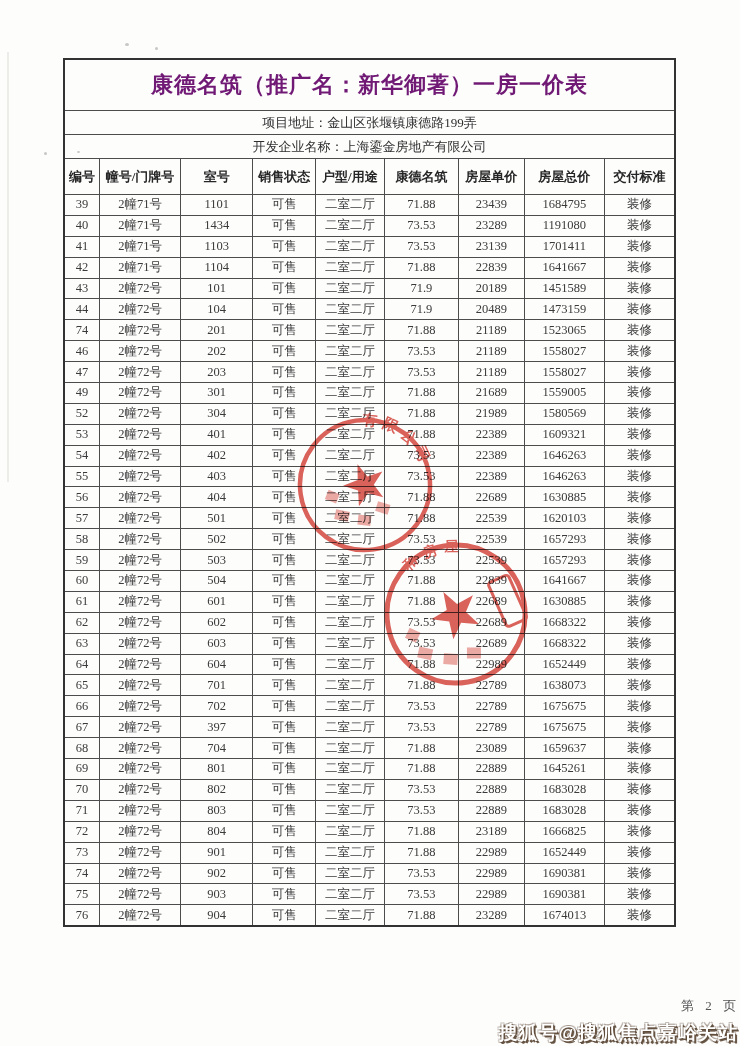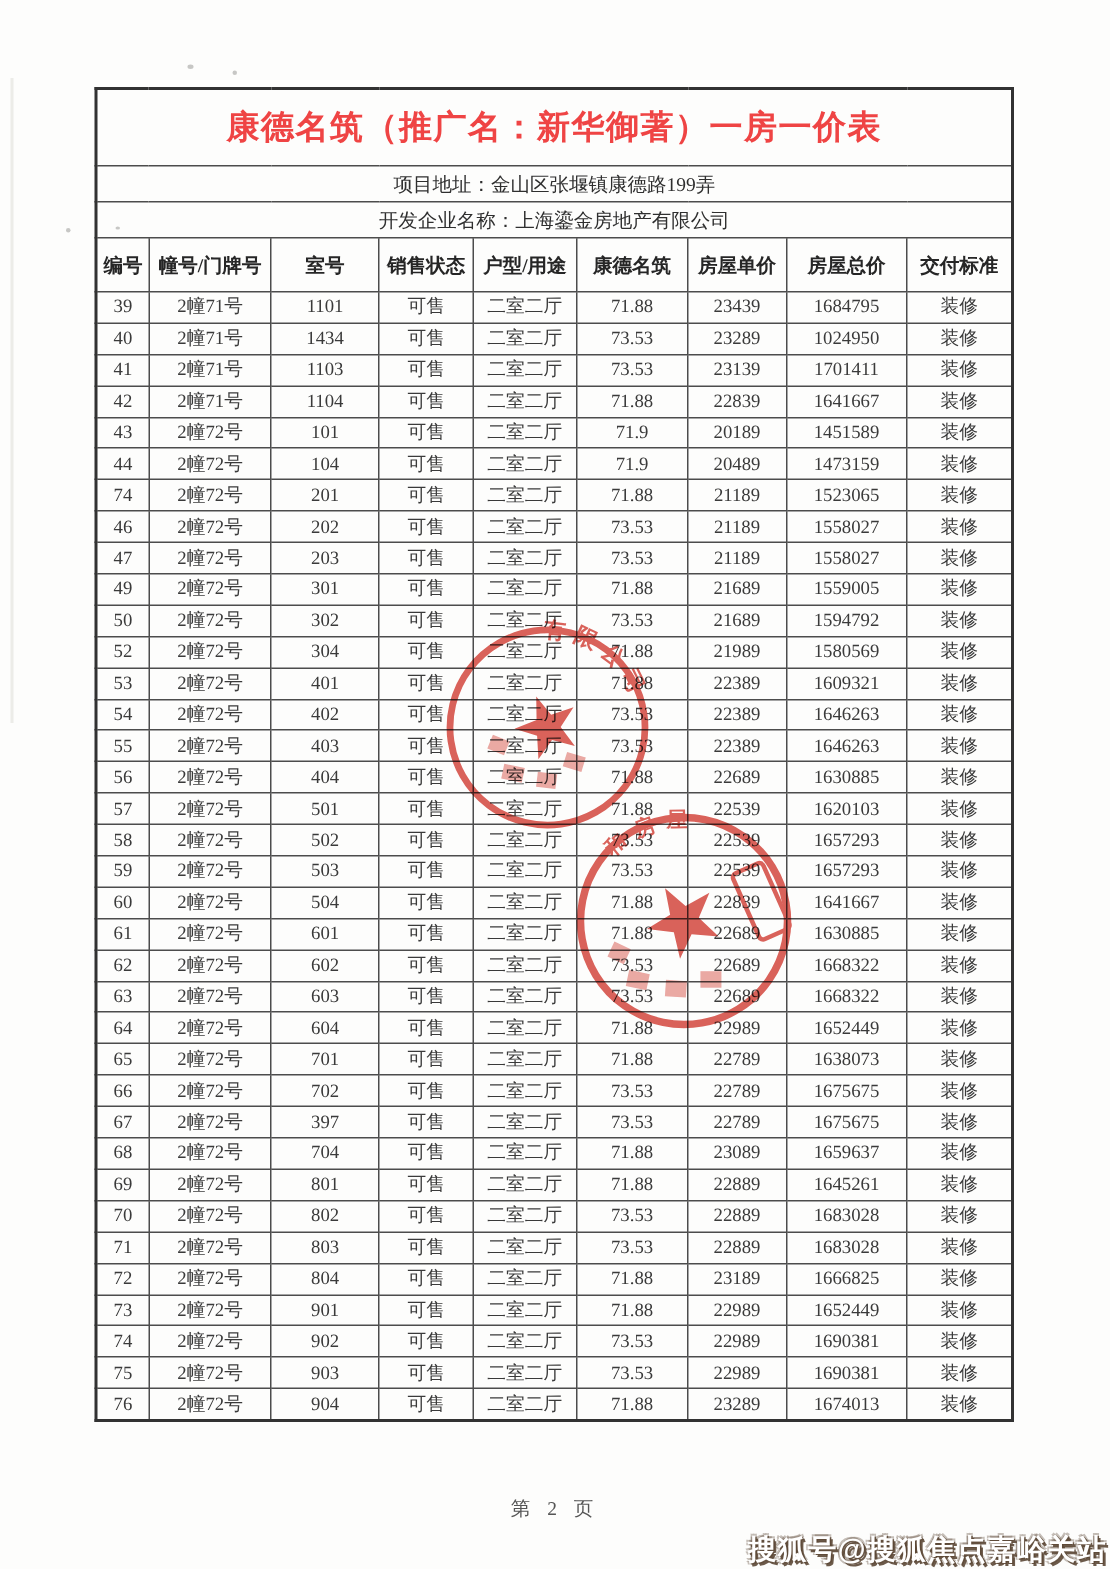--- a/index.html
+++ b/index.html
@@ -31,21 +31,21 @@
     vertical-align:middle;
     overflow:hidden;
     white-space:nowrap;
   }
   .price-table{border:2px solid #323232;}
   .row-title td{
     height:48px;
     font-size:22px;
     font-weight:bold;
     letter-spacing:1px;
-    color:#ef4444;
+    color:#701a75;
   }
   .row-sub td{
     height:21px;
     font-size:13px;
     color:#2f2f2f;
   }
   .row-head th{
     height:35px;
     font-size:13px;
     font-weight:bold;
@@ -54,21 +54,21 @@
   }
   .price-table tbody td{
     height:19.9px;
     font-size:12.5px;
     color:#3a3a3a;
     padding:0;
   }
 
   .footer{
     position:absolute;left:0;top:997px;width:740px;
-    text-align:center;font-size:13px;color:#555;
+    text-align:right;font-size:13px;color:#555;
     letter-spacing:4px;
   }
 
   .watermark{
     position:absolute;top:1008px;right:2px;
     font-family:"Liberation Sans","DejaVu Sans",sans-serif;
     font-size:19px;font-weight:bold;letter-spacing:1px;
     color:#ffffff;
     text-shadow:2px 2px 0 rgba(92,72,54,.9),
                 1px 1px 0 rgba(92,72,54,.9),
@@ -143,21 +143,21 @@
             <td>装修</td>
           </tr>
           <tr>
             <td>40</td>
             <td>2幢71号</td>
             <td>1434</td>
             <td>可售</td>
             <td>二室二厅</td>
             <td>73.53</td>
             <td>23289</td>
-            <td>1024950</td>
+            <td>1191080</td>
             <td>装修</td>
           </tr>
           <tr>
             <td>41</td>
             <td>2幢71号</td>
             <td>1103</td>
             <td>可售</td>
             <td>二室二厅</td>
             <td>73.53</td>
             <td>23139</td>
@@ -232,31 +232,20 @@
           </tr>
           <tr>
             <td>49</td>
             <td>2幢72号</td>
             <td>301</td>
             <td>可售</td>
             <td>二室二厅</td>
             <td>71.88</td>
             <td>21689</td>
             <td>1559005</td>
-            <td>装修</td>
-          </tr>
-          <tr>
-            <td>50</td>
-            <td>2幢72号</td>
-            <td>302</td>
-            <td>可售</td>
-            <td>二室二厅</td>
-            <td>73.53</td>
-            <td>21689</td>
-            <td>1594792</td>
             <td>装修</td>
           </tr>
           <tr>
             <td>52</td>
             <td>2幢72号</td>
             <td>304</td>
             <td>可售</td>
             <td>二室二厅</td>
             <td>71.88</td>
             <td>21989</td>

